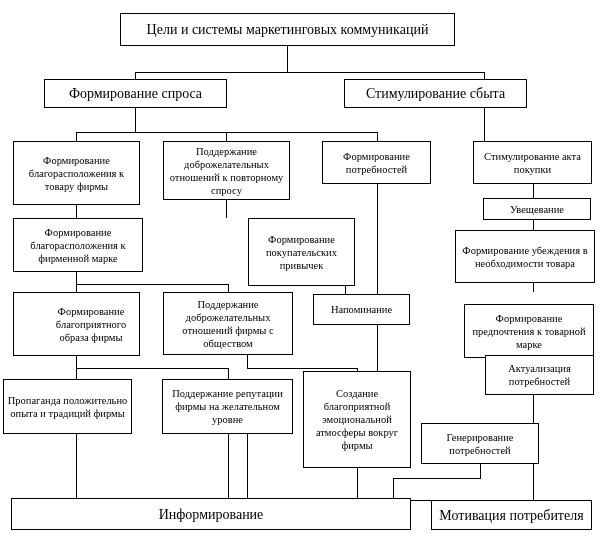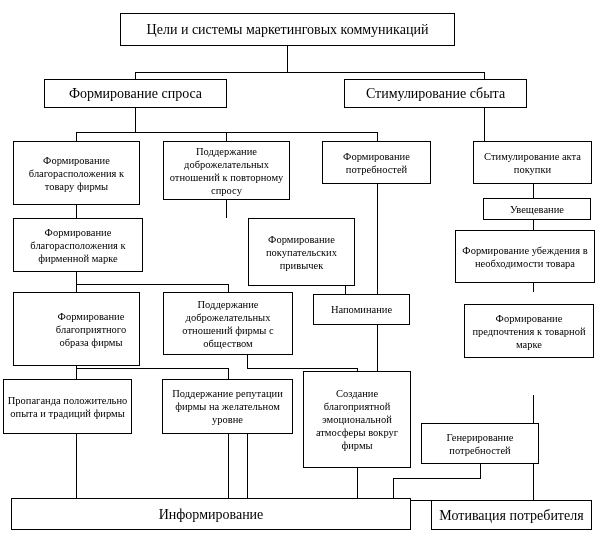--- a/index.html
+++ b/index.html
@@ -134,21 +134,21 @@
   </div>
 
   <div class="node" style="left:248px;top:218px;width:107px;height:68px;">
     <span>Формирование покупательских привычек</span>
   </div>
 
   <div class="node" style="left:455px;top:230px;width:140px;height:53px;">
     <span>Формирование убеждения в необходимости товара</span>
   </div>
 
-  <div class="node" style="left:13px;top:292px;width:127px;height:74px;padding-left:32px;">
+  <div class="node" style="left:13px;top:292px;width:127px;height:64px;padding-left:32px;">
     <span>Формирование благоприятного образа фирмы</span>
   </div>
 
   <div class="node" style="left:163px;top:292px;width:130px;height:63px;">
     <span>Поддержание доброжелательных отношений фирмы с обществом</span>
   </div>
 
   <div class="node" style="left:313px;top:294px;width:97px;height:31px;">
     <span>Напоминание</span>
   </div>
@@ -162,20 +162,23 @@
   </div>
 
   <div class="node" style="left:162px;top:379px;width:131px;height:55px;">
     <span>Поддержание репутации фирмы на желательном уровне</span>
   </div>
 
   <div class="node" style="left:303px;top:371px;width:108px;height:97px;">
     <span>Создание благоприятной эмоциональной атмосферы вокруг фирмы</span>
   </div>
 
+  <div class="node" style="left:485px;top:355px;width:109px;height:40px;">
+    <span>Актуализация потребностей</span>
+  </div>
 
   <div class="node" style="left:421px;top:423px;width:118px;height:41px;">
     <span>Генерирование потребностей</span>
   </div>
 
   <div class="node big" style="left:11px;top:498px;width:400px;height:32px;">
     <span>Информирование</span>
   </div>
 
   <div class="node big" style="left:431px;top:500px;width:161px;height:30px;">

